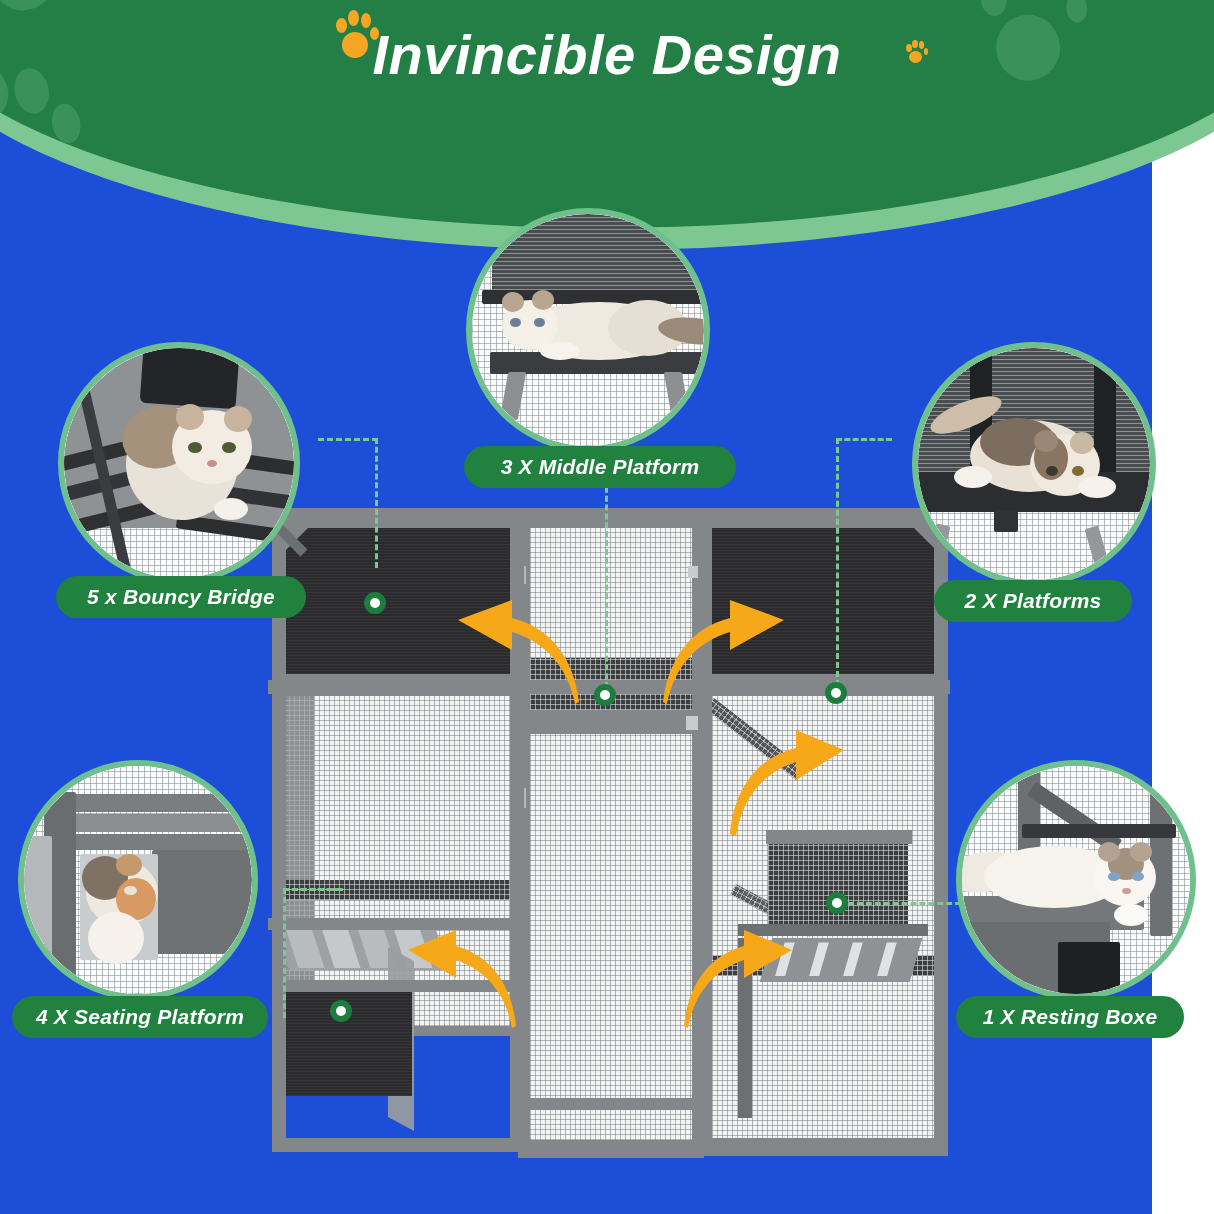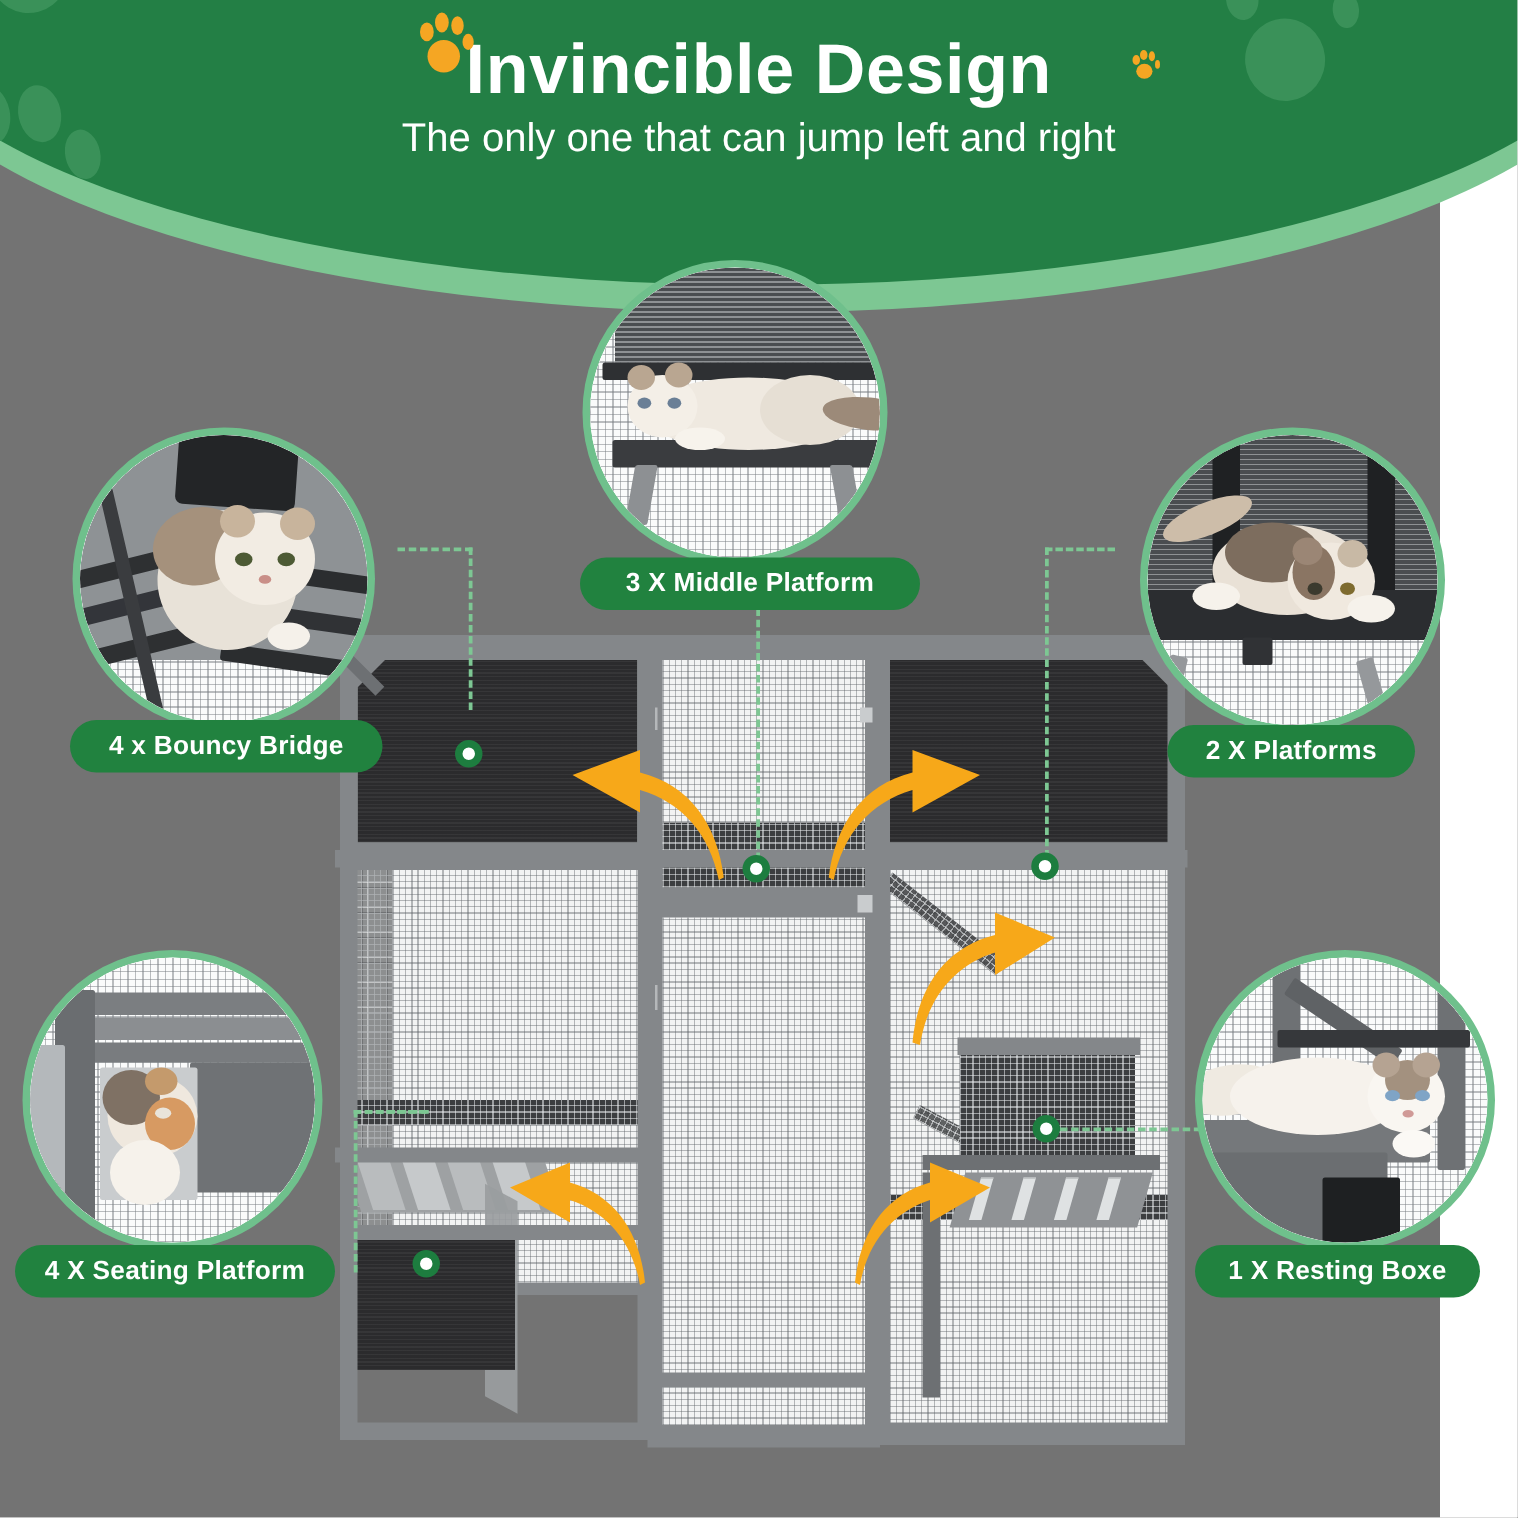--- a/index.html
+++ b/index.html
@@ -2,21 +2,21 @@
 <html><head>
 <meta charset="utf-8">
 <style>
   * { box-sizing: border-box; margin: 0; padding: 0; }
   html, body {
     width: 1214px; height: 1214px;
     background: #ffffff;
     font-family: "Liberation Sans", sans-serif;
     overflow: hidden;
   }
-  #stage { position: relative; width: 1152px; height: 1214px; background: #737373; }
+  #stage { position: relative; width: 1152px; height: 1214px; background: #1d4ed8; font-style: italic; }
 
   
   .banner {
     position: absolute; left: 0; top: 0; width: 1214px; height: 265px;
     overflow: hidden;
   }
   .banner-light {
     position: absolute; left: -8%; top: -180px; width: 116%; height: 430px;
     background: #7dc793;
     border-bottom-left-radius: 52% 58%;
@@ -151,21 +151,20 @@
         </div>
         <div class="title">Invincible Design</div>
         <div class="paw-orange paw-in-d">
           <div class="pad" style="left:3px; top:11px; width:13px; height:12px;"></div>
           <div class="toe" style="left:0px; top:4px; width:6px; height:8px;"></div>
           <div class="toe" style="left:6px; top:0px; width:6px; height:8px;"></div>
           <div class="toe" style="left:13px; top:1px; width:5px; height:8px;"></div>
           <div class="toe" style="left:18px; top:8px; width:4px; height:7px;"></div>
         </div>
       </div>
-      <div class="subtitle">The only one that can jump left and right</div>
     </div>
   </div>
 
   <div class="product">
 
     <div class="frame" style="left:0; top:10px; width:682px; height:14px;"></div>
 
     <div class="frame" style="left:4px; top:18px; width:252px; height:170px;"></div>
     <div class="panel-dark" style="left:18px; top:30px; width:224px; height:146px; clip-path: polygon(22px 0, 100% 0, 100% 100%, 0 100%, 0 22px);"></div>
     <div class="frame-dk" style="left:14px; top:26px; width:36px; height:10px; transform:rotate(45deg); transform-origin:left top;"></div>
@@ -291,21 +290,21 @@
         <div class="blob" style="left:112px; top:56px; width:28px; height:26px; background:#c8b49c;"></div>
         <div class="blob" style="left:160px; top:58px; width:28px; height:26px; background:#c8b49c;"></div>
         <div class="blob" style="left:124px; top:94px; width:14px; height:11px; background:#4d5a34;"></div>
         <div class="blob" style="left:158px; top:94px; width:14px; height:11px; background:#4d5a34;"></div>
         <div class="blob" style="left:143px; top:112px; width:10px; height:7px; background:#c98f88;"></div>
         <div class="blob" style="left:150px; top:150px; width:34px; height:22px; background:#f5f1ea;"></div>
       </div>
     </div>
   </div>
   <div class="pill" style="left:56px; top:576px; width:250px; height:42px; font-size:21px;">
-    <span>4 x Bouncy Bridge</span>
+    <span>5 x Bouncy Bridge</span>
   </div>
 
   <div class="inset" style="left:466px; top:208px; width:244px; height:244px;">
     <div class="inset-inner">
       <div class="bg-mesh-lt"></div>
       <div class="bg-striped-dk" style="left:20px; top:0; width:210px; height:76px;"></div>
       <div class="blob" style="left:10px; top:76px; width:228px; height:14px; border-radius:2px; background:#2e3033;"></div>
       <div class="blob" style="left:18px; top:138px; width:218px; height:22px; border-radius:2px; background:#3a3c3f;"></div>
       <div class="blob" style="left:32px; top:158px; width:18px; height:48px; border-radius:2px; background:#8d9093; transform:skewX(-10deg);"></div>
       <div class="blob" style="left:196px; top:158px; width:18px; height:48px; border-radius:2px; background:#8d9093; transform:skewX(10deg);"></div>

